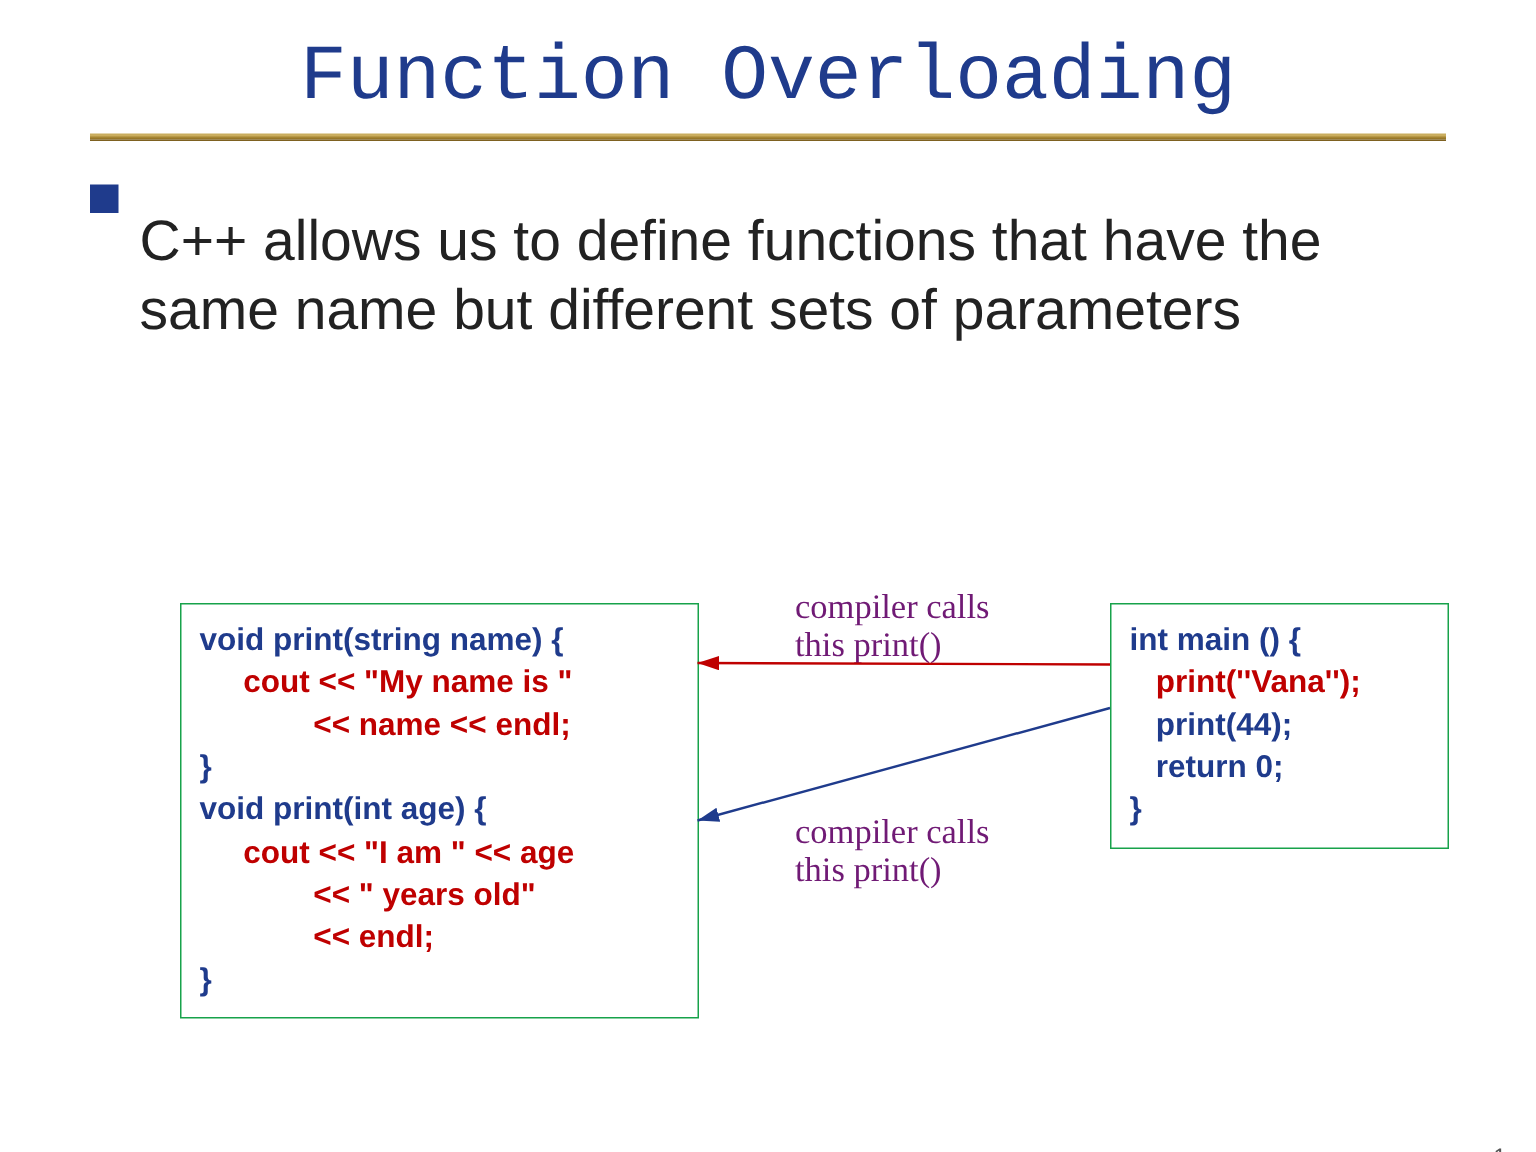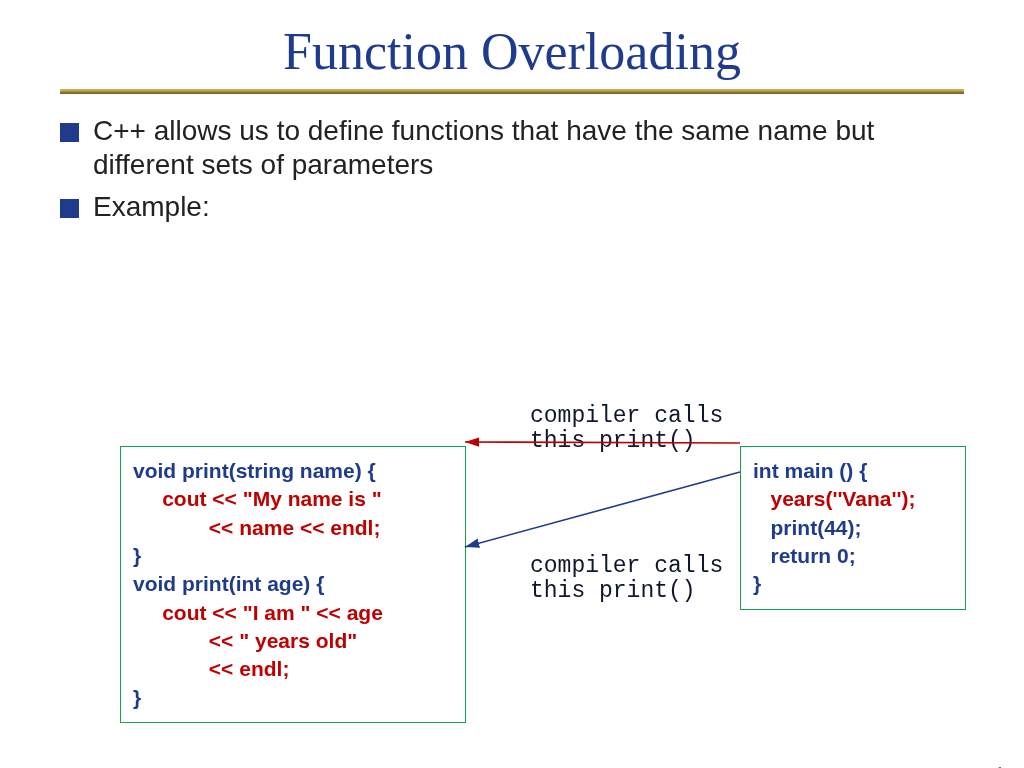--- a/index.html
+++ b/index.html
@@ -12,21 +12,21 @@
     position: relative;
     overflow: hidden;
   }
   .slide {
     width: 100%;
     height: 100%;
     position: relative;
     box-sizing: border-box;
   }
   .title {
-    font-family: Liberation Serif, serif;
+    font-family: Liberation Mono, monospace;
     color: #1f3b8c;
     font-size: 52px;
     text-align: center;
     margin: 22px 0 8px 0;
     font-weight: normal;
   }
   .rule {
     height: 3px;
     margin: 0 60px 20px 60px;
     background: linear-gradient(to bottom, #d5b96a 0%, #a98836 50%, #8a6b1f 100%);
@@ -43,56 +43,55 @@
   }
   .bullet-box {
     width: 19px;
     height: 19px;
     background: #1f3b8c;
     flex: none;
     margin-top: 9px;
     margin-right: 14px;
   }
   .bullet-text {
-    font-size: 28px;
+    font-size: 38px;
     color: #222;
     line-height: 1.22;
+    margin-top: 24px;
   }
   .codebox {
     border: 1.5px solid #17a24a;
     background: #fff;
     font-family: Arial, Helvetica, sans-serif;
     font-weight: bold;
     font-size: 21px;
     color: #1f3b8c;
     white-space: pre;
     padding: 10px 12px 10px 12px;
     position: absolute;
     line-height: 1.35;
-    margin-top: 44px;
   }
   .codebox .kw { color: #1f3b8c; }
   .codebox .red { color: #bf0000; }
   #left-code {
     left: 120px;
     top: 380px;
     width: 320px;
   }
   #right-code {
     left: 740px;
     top: 380px;
     width: 200px;
   }
   .ann {
     position: absolute;
-    font-family: Liberation Mono, monospace;
-    color: #0f172a;
+    font-family: Liberation Serif, serif;
+    color: #701a75;
     font-size: 23px;
     line-height: 1.1;
-    margin-top: 12px;
   }
   svg.arrows {
     position: absolute;
     left: 0;
     top: 0;
     width: 1024px;
     height: 768px;
     pointer-events: none;
   }
   .page-num {
@@ -110,38 +109,34 @@
 <div class="slide">
 
   <h1 class="title">Function Overloading</h1>
   <div class="rule"></div>
 
   <div class="body">
     <div class="bullet-row">
       <div class="bullet-box"></div>
       <div class="bullet-text">C++ allows us to define functions that have the same name but different sets of parameters</div>
     </div>
-    <div class="bullet-row">
-      <div class="bullet-box"></div>
-      <div class="bullet-text">Example:</div>
-    </div>
   </div>
 
   <div id="left-code" class="codebox"><span class="kw">void print(string name) {</span>
 <span class="red">     cout &lt;&lt; "My name is "</span>
 <span class="red">             &lt;&lt; name &lt;&lt; endl;</span>
 <span class="kw">}</span>
 <span class="kw">void print(int age) {</span>
 <span class="red">     cout &lt;&lt; "I am " &lt;&lt; age</span>
 <span class="red">             &lt;&lt; " years old"</span>
 <span class="red">             &lt;&lt; endl;</span>
 <span class="kw">}</span></div>
 
   <div id="right-code" class="codebox"><span class="kw">int main () {</span>
-<span class="red">   years(''Vana'');</span>
+<span class="red">   print(''Vana'');</span>
 <span class="kw">   print(44);</span>
 <span class="kw">   return 0;</span>
 <span class="kw">}</span></div>
 
   <div class="ann" style="left:530px; top:370px;">
     <span>compiler calls</span><br>
     <span>this print()</span>
   </div>
 
   <div class="ann" style="left:530px; top:520px;">

